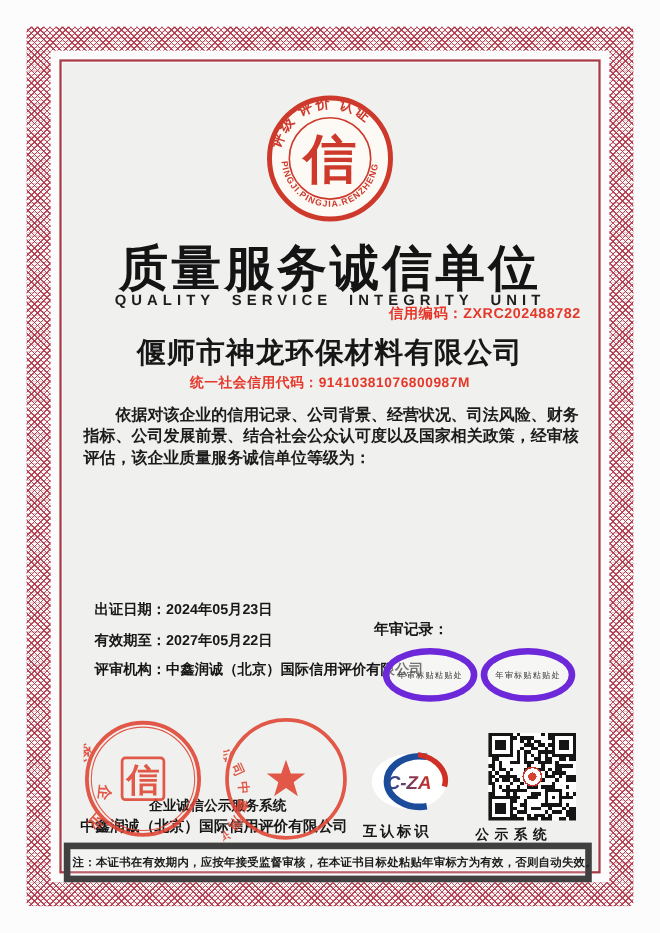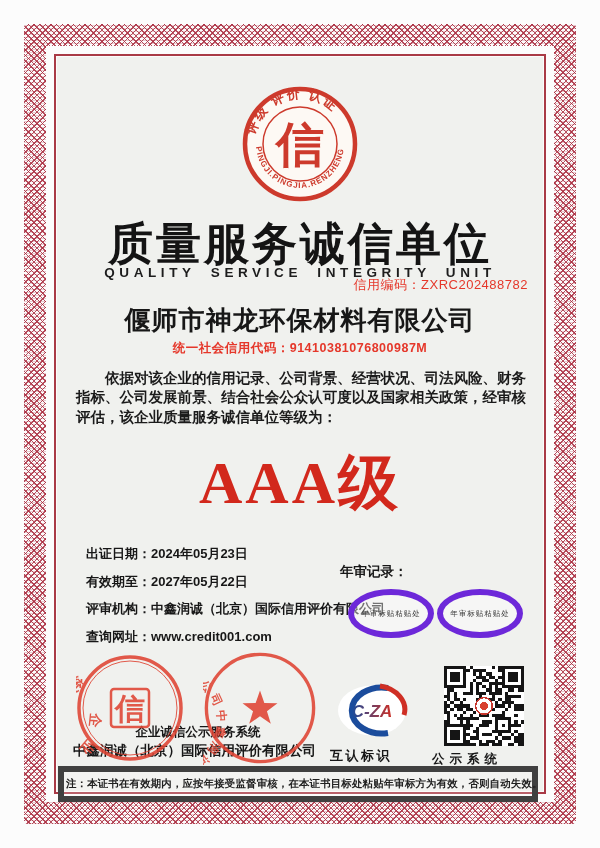--- a/index.html
+++ b/index.html
@@ -14,21 +14,21 @@
     border-radius:4px;}
   .lace-hole{position:absolute;inset:46px;background:#fcfcfc;z-index:1;}
   .frame{position:absolute;inset:54px;border:2px solid #a93a46;background:#f0f1ee;z-index:2;
     box-shadow:inset 0 0 0 1px rgba(255,255,255,.7);}
   .el{position:absolute;z-index:3;}
   .center{left:0;right:0;text-align:center;}
 
   .badge{left:241px;top:85px;width:118px;height:118px;}
   .title-cn{top:214px;font-size:45px;font-weight:900;letter-spacing:3px;color:#141414;}
   .title-en{top:265px;font-size:13.5px;font-weight:700;letter-spacing:4.6px;word-spacing:7px;color:#1d1d1d;}
-  .credit-line{top:276px;right:72px;font-size:13px;font-weight:400;color:#e5372a;letter-spacing:.5px;}
+  .credit-line{top:276px;right:72px;font-size:13px;font-weight:700;color:#e5372a;letter-spacing:.5px;}
   .company{top:303px;font-size:26px;font-weight:800;letter-spacing:1px;font-family:Liberation Serif, serif;}
   .uscc{top:340px;font-size:12.5px;font-weight:700;color:#e5372a;letter-spacing:.5px;}
   .para{top:369px;left:76px;right:74px;font-size:14.5px;font-weight:700;line-height:1.33;
         text-align:justify;text-indent:2em;color:#1b1b1b;}
   .grade{top:443px;font-size:60px;font-weight:900;letter-spacing:3px;color:#d2281c;
          font-family:"Liberation Serif",serif;}
   .info{top:545px;left:86px;font-size:13px;font-weight:700;}
   .info .row{margin-bottom:9.5px;white-space:nowrap;}
   .annual-label{left:340px;top:563px;font-size:13.5px;font-weight:700;}
   .sticker{width:74px;height:37px;border:6px solid #6d28d9;border-radius:50%;
@@ -79,27 +79,25 @@
   <div class="el credit-line">
     <span>信用编码：</span><span>ZXRC202488782</span>
   </div>
 
   <div class="el center company">偃师市神龙环保材料有限公司</div>
   <div class="el center uscc">
     <span>统一社会信用代码：</span><span>91410381076800987M</span>
   </div>
 
   <div class="el para">依据对该企业的信用记录、公司背景、经营状况、司法风险、财务指标、公司发展前景、结合社会公众认可度以及国家相关政策，经审核评估，该企业质量服务诚信单位等级为：</div>
-  <div class="el center grade">AAA级</div>
 
   <div class="el info">
     <div class="row"><span>出证日期：</span><span>2024年05月23日</span></div>
     <div class="row"><span>有效期至：</span><span>2027年05月22日</span></div>
     <div class="row"><span>评审机构：</span><span>中鑫润诚（北京）国际信用评价有限公司</span></div>
-    <div class="row"><span>查询网址：</span><span>www.credit001.com</span></div>
   </div>
 
   <div class="el annual-label">年审记录：</div>
   <div class="el sticker stk1">年审标贴粘贴处</div>
   <div class="el sticker stk2">年审标贴粘贴处</div>
 
   <div class="el cap1">企业诚信公示服务系统</div>
   <div class="el cap2">中鑫润诚（北京）国际信用评价有限公司</div>
 
   <svg class="el seal seal1" viewBox="0 0 108 108">

